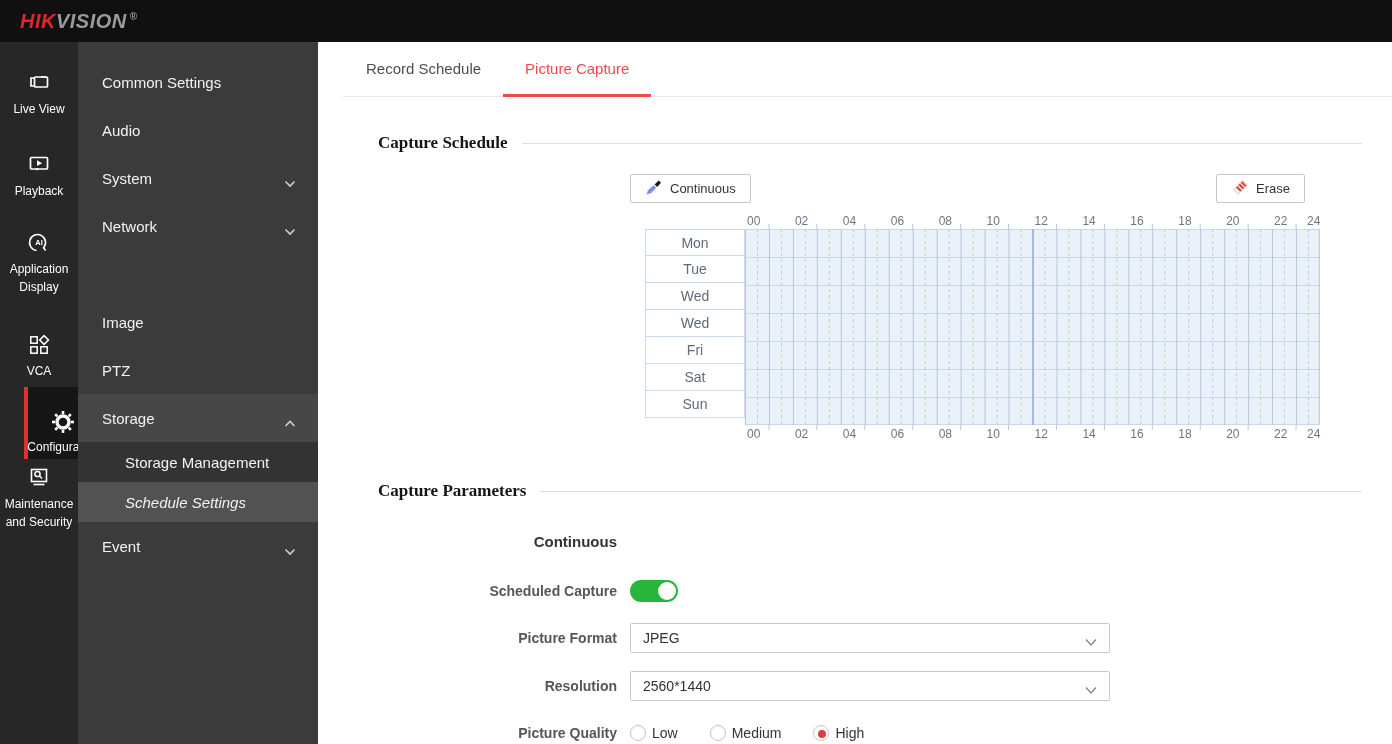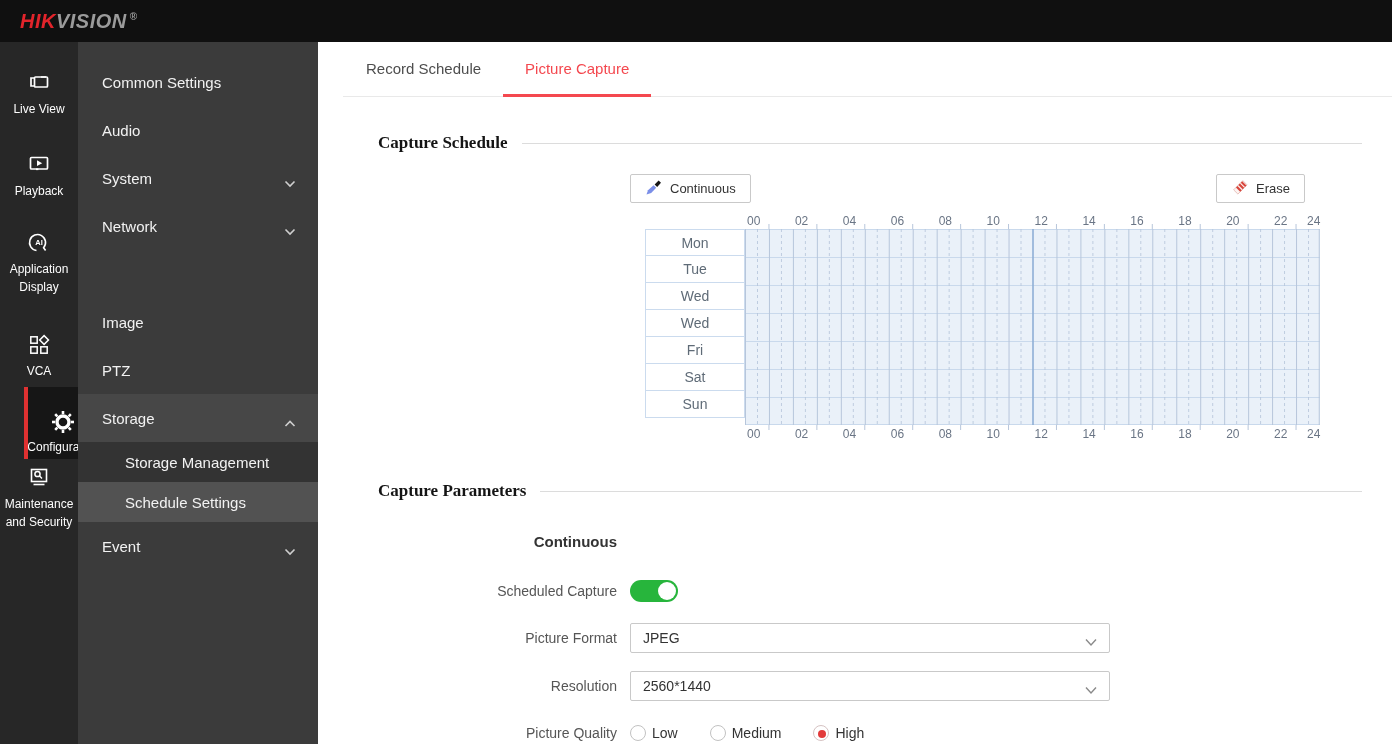--- a/index.html
+++ b/index.html
@@ -22,21 +22,21 @@
   .rail-item .ric { display:block; height:24px; margin-bottom:3px; }
   .rail-item .rlb { font-size:12px; line-height:13px; color:#fdfdfd; }
   .rail-item.active { background:#161616; padding-top:23px; }
   .rail-item.active::before { content:""; position:absolute; left:0; top:0; bottom:0; width:4px; background:var(--marker-red); }
   
   .submenu { position:relative; width:240px; background:#3b3b3b; flex:none; }
   .sm-item { position:absolute; left:0; width:240px; display:flex; align-items:center; color:#f2f2f2; font-size:15px; cursor:pointer; }
   .sm-item.top { height:48px; padding-left:24px; }
   .sm-item.sub { height:40px; padding-left:47px; background:#333; }
   .sm-item.expanded { background:#474747; }
-  .sm-item.selected { background:#525252; }
+  .sm-item.selected { background:#525252;font-style:italic; }
   .sm-item .chev { position:absolute; right:22px; top:50%; margin-top:-4px; }
   
   .main { position:relative; flex:1; background:#fff; }
   .tabbar { position:absolute; top:0; left:0; right:0; height:55px; display:flex; padding-left:26px; }
   .tabbar::after { content:""; position:absolute; left:25px; right:0; top:54px; height:1px; background:#e9e9e9; }
   .tab { height:55px; line-height:54px; padding:0 22px; font-size:15px; color:#4d4d4d; cursor:pointer; position:relative; z-index:1; }
   .tab.active { color:var(--accent); border-bottom:3px solid var(--accent); }
   .section-head { position:absolute; left:60px; right:30px; display:flex; align-items:center; }
   .section-head .st { font-family:"Liberation Serif", serif; font-weight:bold; font-size:17px; color:#141414; white-space:nowrap; }
   .section-head .rule { flex:1; height:1px; background:#dcdcdc; margin-left:14px; }
@@ -54,21 +54,21 @@
   .axis.bottom svg { top:0; }
   .grid-body { display:flex; width:675px; }
   .day-col { width:100px; flex:none; }
   .day-cell { height:28px; margin-top:-1px; border:1px solid #cbdbee; background:#fff; text-align:center;
               line-height:27px; font-size:14px; color:#5f6b77; cursor:pointer; }
   .day-cell:first-child { margin-top:0; height:27px; line-height:26px; }
   .timeline { position:relative; width:575px; height:196px; background:var(--sched-fill); cursor:crosshair; }
   .timeline svg { position:absolute; inset:0; }
   
   .form-row { position:absolute; left:0; display:flex; align-items:center; }
-  .f-label { width:299px; text-align:right; font-size:14px; color:#565656; flex:none; }
+  .f-label { width:299px; text-align:right; font-size:14px; color:#565656; flex:none;font-weight:bold; }
   .f-label.bold { font-weight:bold; font-size:15px; color:#333; }
   .f-ctl { margin-left:13px; display:flex; align-items:center; }
   .toggle { width:48px; height:22px; border-radius:11px; background:var(--toggle-green); position:relative; cursor:pointer; }
   .toggle .knob { position:absolute; top:2px; left:28px; width:18px; height:18px; border-radius:50%; background:#fff; }
   .select { width:480px; height:30px; border:1px solid #c9c9c9; border-radius:2px; background:#fff; display:flex;
             align-items:center; padding:0 12px; font-size:14px; color:#333; cursor:pointer; position:relative; }
   .select .sel-chev { position:absolute; right:11px; top:10px; }
   .radio-group { display:flex; gap:32px; }
   .radio-opt { display:flex; align-items:center; gap:6px; font-size:14px; color:#333; cursor:pointer; }
   .radio { width:16px; height:16px; border-radius:50%; border:1px solid #c2c2c2; background:#fff; position:relative; flex:none; }

